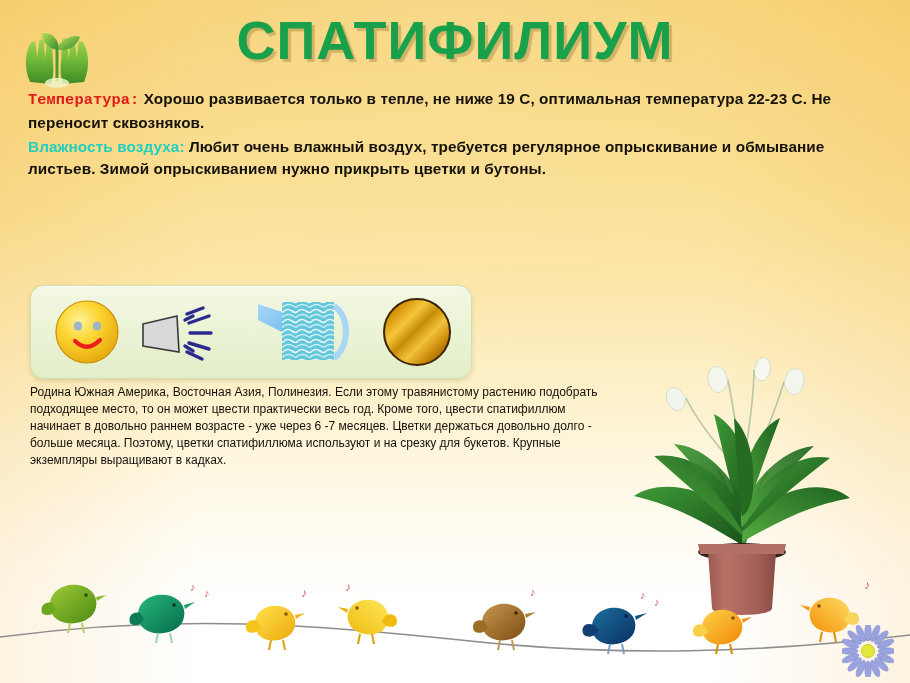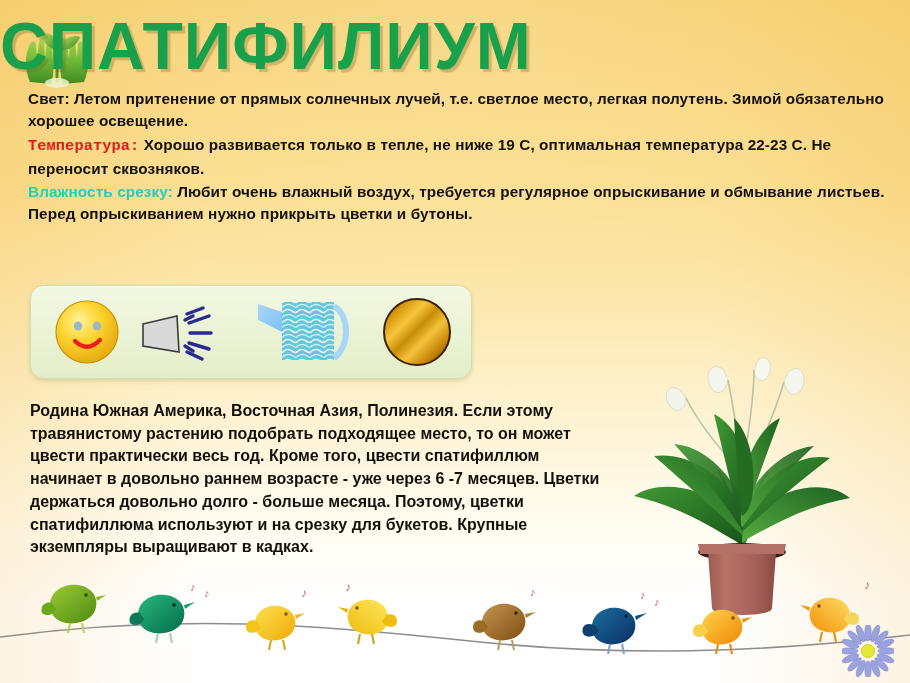--- a/index.html
+++ b/index.html
@@ -40,22 +40,22 @@
 
   
   .logo {
     position: absolute;
     left: 16px; top: 10px;
     width: 82px; height: 82px;
   }
   .title {
     position: absolute;
     left: 0; right: 0; top: 12px;
-    text-align: left;
-    font-size: 66px;
+    text-align: center;
+    font-size: 54px;
     font-weight: bold;
     letter-spacing: 1px;
     color: #19a04a;
     text-shadow: 3px 3px 1px rgba(120,90,30,.30);
     line-height: 1.05;
   }
 
   
   .care {
     position: absolute;
@@ -85,24 +85,24 @@
   }
   .icon { position: absolute; }
   .ic-sun      { left: 22px;  top: 12px; width: 68px; height: 68px; }
   .ic-sprayer  { left: 110px; top: 20px; width: 100px; height: 56px; }
   .ic-can      { left: 225px; top: 12px; width: 105px; height: 68px; }
   .ic-amber    { left: 350px; top: 10px; width: 72px; height: 72px; }
 
   
   .descr {
     position: absolute;
-    left: 30px; top: 400px;
+    left: 30px; top: 384px;
     width: 570px;
-    font-size: 16px;
-    font-weight: bold;
+    font-size: 12px;
+    font-weight: normal;
     color: #14110b;
     line-height: 1.42;
   }
   .descr p { margin: 0; }
 
   
   .plant {
     position: absolute;
     left: 592px; top: 330px;
     width: 300px; height: 285px;
@@ -150,23 +150,22 @@
       <path d="M41 40 C32 38 25 31 26 23 C35 22 42 28 43 38 Z" fill="url(#gLeaf)"></path>
       <path d="M42 36 C48 28 58 24 64 27 C61 36 52 41 43 40 Z" fill="url(#gLeaf)"></path>
 
       <ellipse cx="41" cy="73" rx="12" ry="5" fill="#eef3c8" opacity=".85"></ellipse>
     </svg>
   </div>
 
   <div class="title">СПАТИФИЛИУМ</div>
 
   <div class="care">
-    <p><span class="lbl-light">Свет:</span><span> Летом притенение от прямых солнечных лучей, т.е. светлое место, легкая полутень. Зимой обязательно хорошее освещение.</span></p>
     <p><span class="lbl-temp">Температура:</span><span> Хорошо развивается только в тепле, не ниже 19 С, оптимальная температура 22-23 С. Не переносит сквозняков.</span></p>
-    <p><span class="lbl-hum">Влажность срезку:</span><span> Любит очень влажный воздух, требуется регулярное опрыскивание и обмывание листьев. Перед опрыскиванием нужно прикрыть цветки и бутоны.</span></p>
+    <p><span class="lbl-hum">Влажность воздуха:</span><span> Любит очень влажный воздух, требуется регулярное опрыскивание и обмывание листьев. Зимой опрыскиванием нужно прикрыть цветки и бутоны.</span></p>
   </div>
 
   <div class="iconbox">
 
     <div class="icon ic-sun">
       <svg viewBox="0 0 68 68" width="68" height="68">
         <defs>
           <radialGradient id="gSun" cx="38%" cy="32%" r="72%">
             <stop offset="0%" stop-color="#fff39a"></stop>
             <stop offset="45%" stop-color="#fdd531"></stop>

